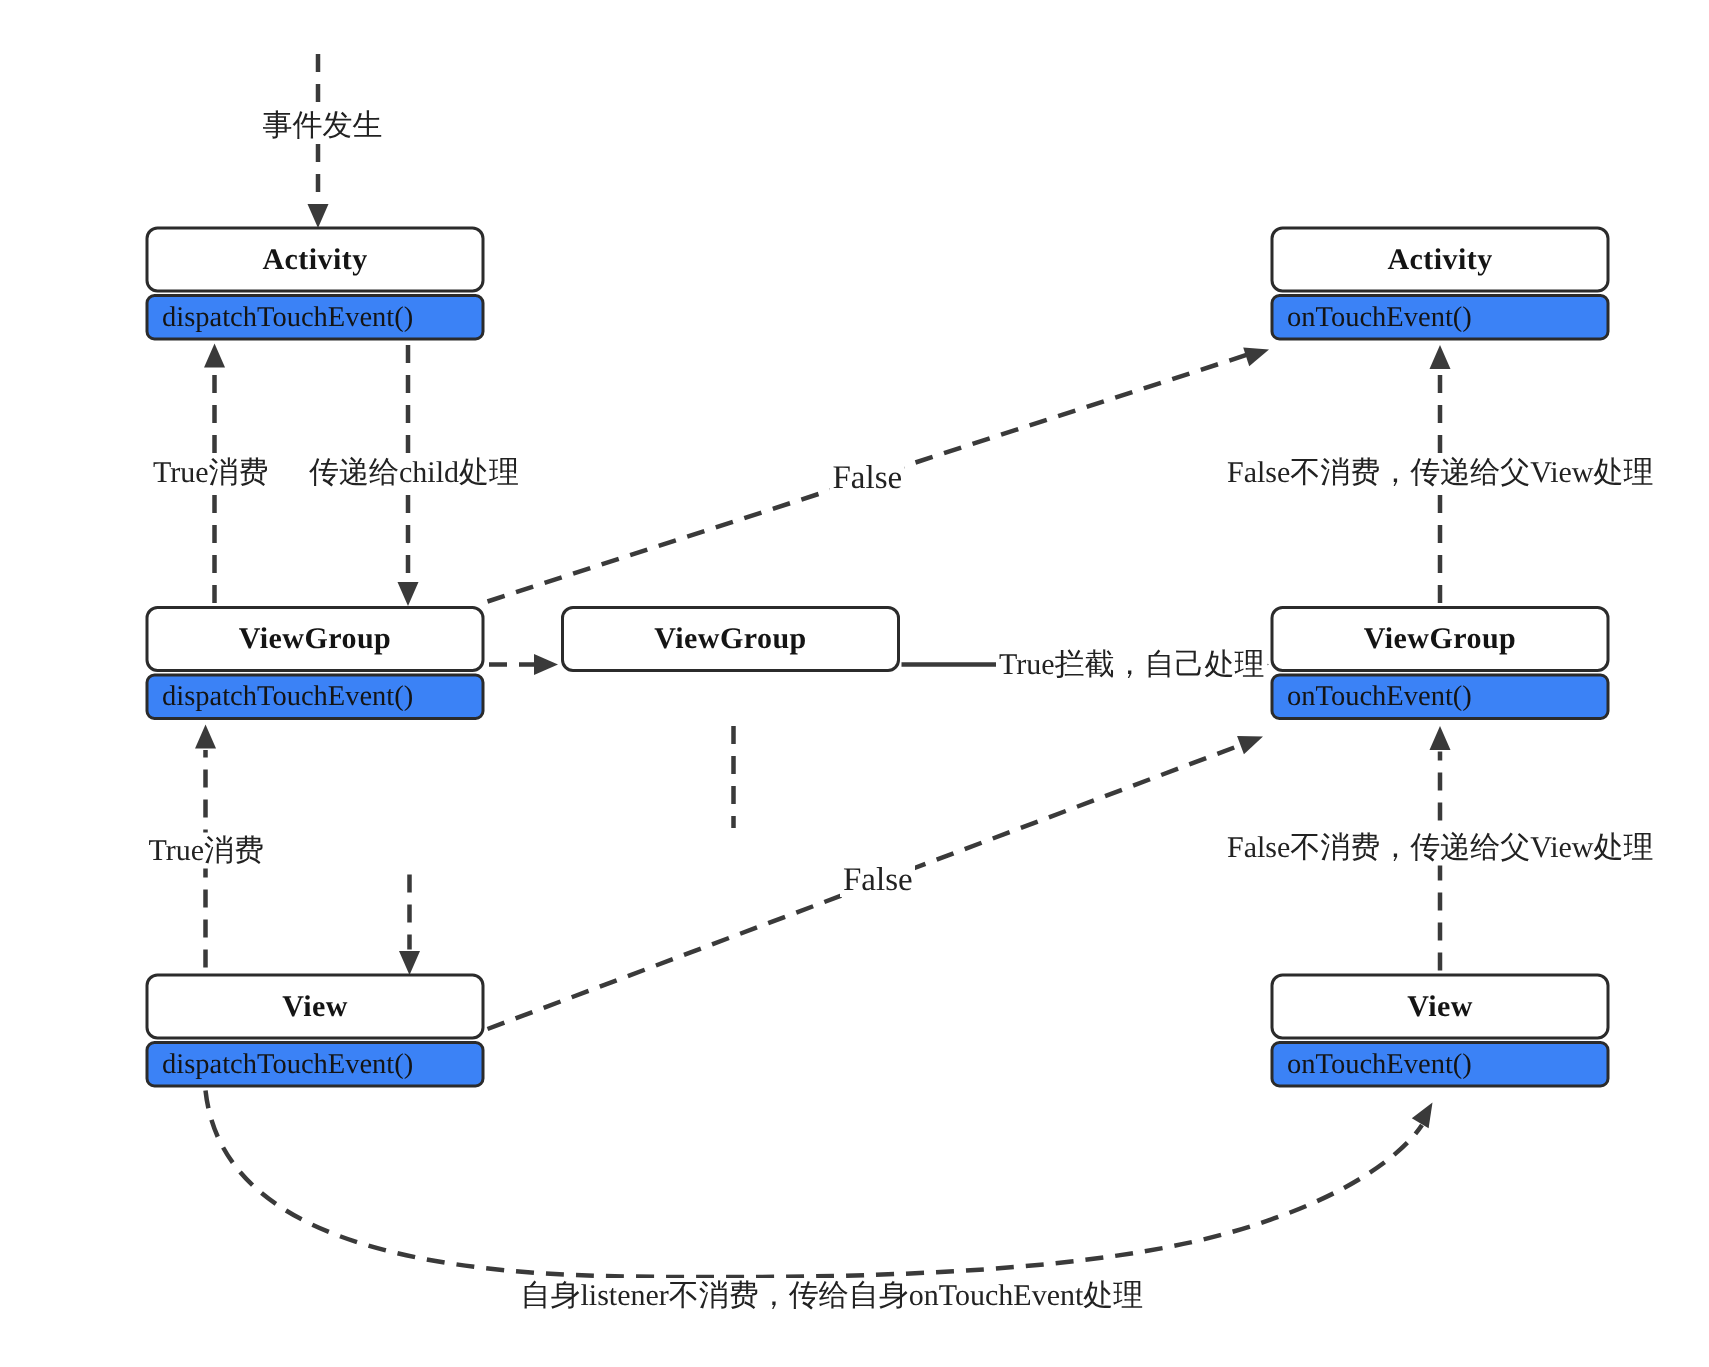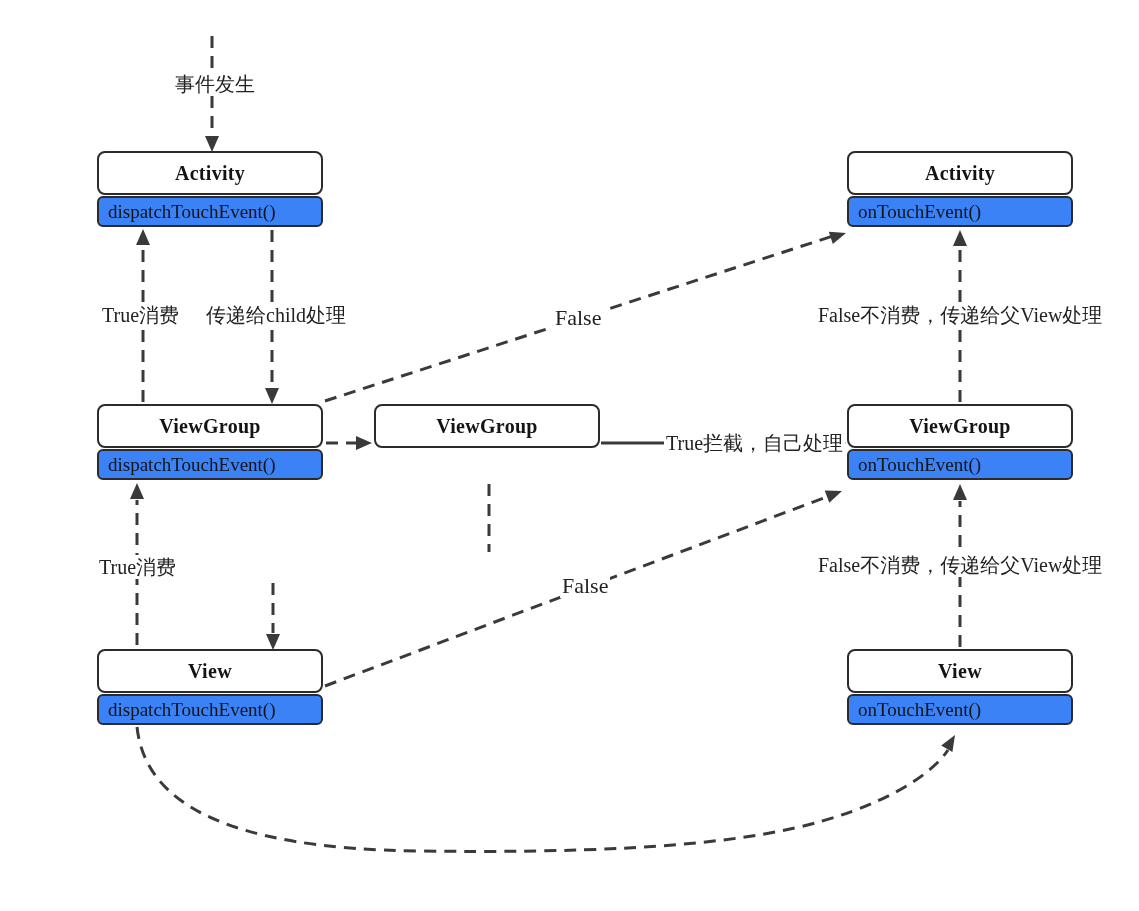--- a/index.html
+++ b/index.html
@@ -181,14 +181,15 @@
 
   <div class="edge-label" style="left:664px; top:431px;">True拦截，自己处理</div>
 
   <div class="edge-label" style="left:97px; top:555px;">True消费</div>
 
 
   <div class="edge-label small" style="left:560px; top:574px;">False</div>
 
   <div class="edge-label" style="left:816px; top:553px;">False不消费，传递给父View处理</div>
 
+  <div class="edge-label" style="left:345px; top:852px;">自身listener不消费，传给自身onTouchEvent处理</div>
 
 </div>
 
 </body></html>

